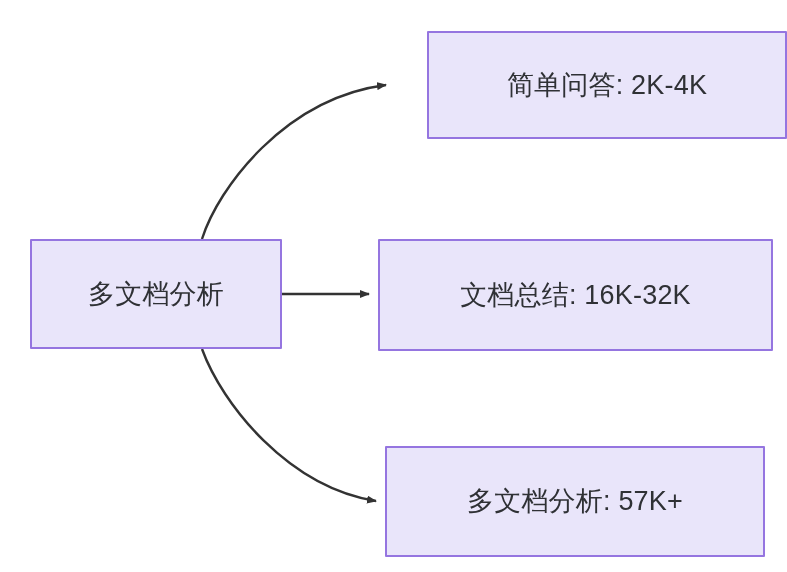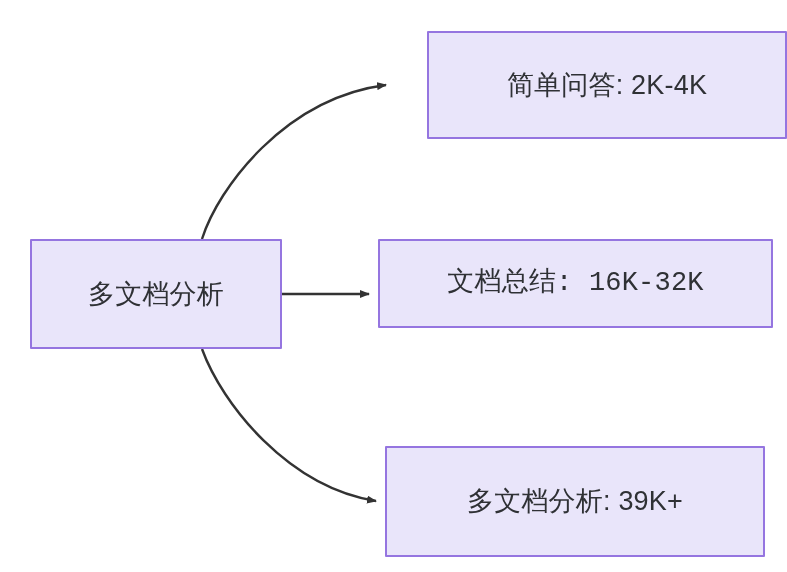--- a/index.html
+++ b/index.html
@@ -56,22 +56,21 @@
     left: 395px;
     top: 31px;
     width: 360px;
     height: 108px;
     margin-left: 32px;
   }
   #node-target-1 {
     left: 378px;
     top: 239px;
     width: 395px;
-    height: 89px;
-    font-family: Liberation Mono, monospace;
+    height: 112px;
   }
   #node-target-2 {
     left: 385px;
     top: 446px;
     width: 380px;
     height: 111px;
   }
 </style>
 </head>
 <body>
@@ -98,16 +97,16 @@
 
   <div class="flow-node" id="node-target-0">
     <span class="node-label">简单问答: 2K-4K</span>
   </div>
 
   <div class="flow-node" id="node-target-1">
     <span class="node-label">文档总结: 16K-32K</span>
   </div>
 
   <div class="flow-node" id="node-target-2">
-    <span class="node-label">多文档分析: 39K+</span>
+    <span class="node-label">多文档分析: 57K+</span>
   </div>
 
 </div>
 
 </body></html>

